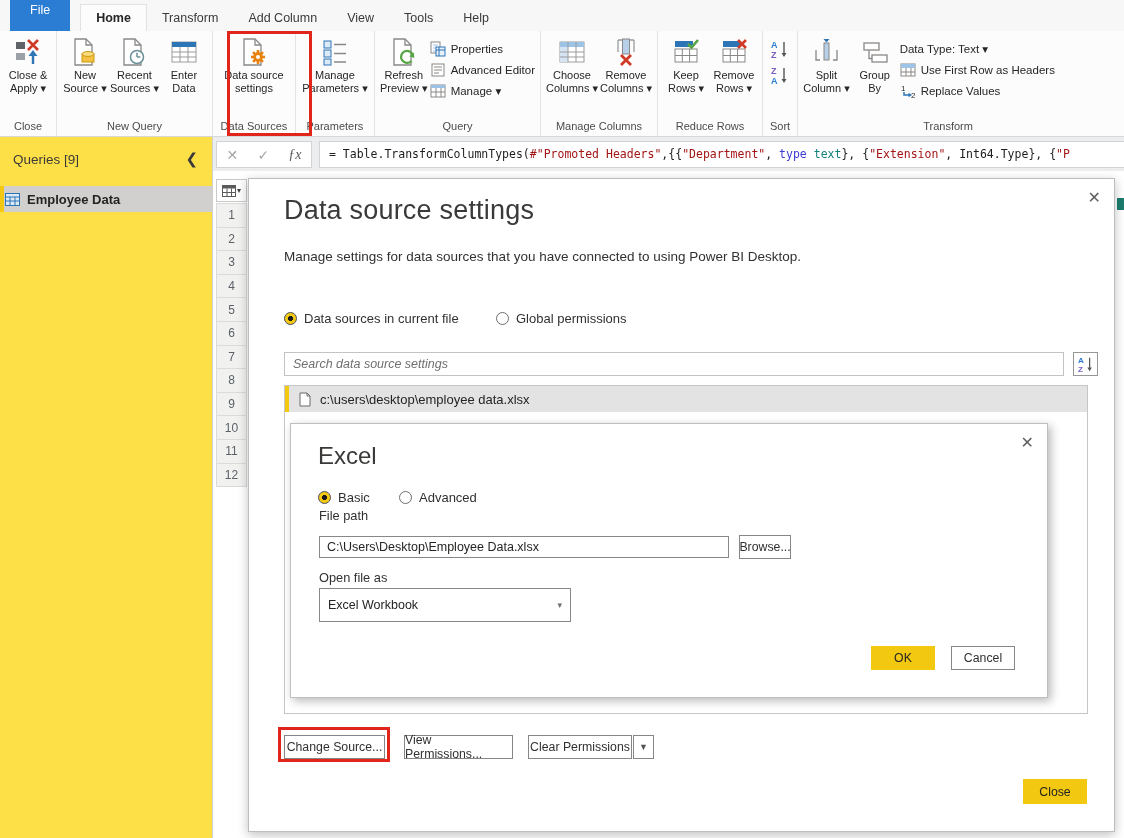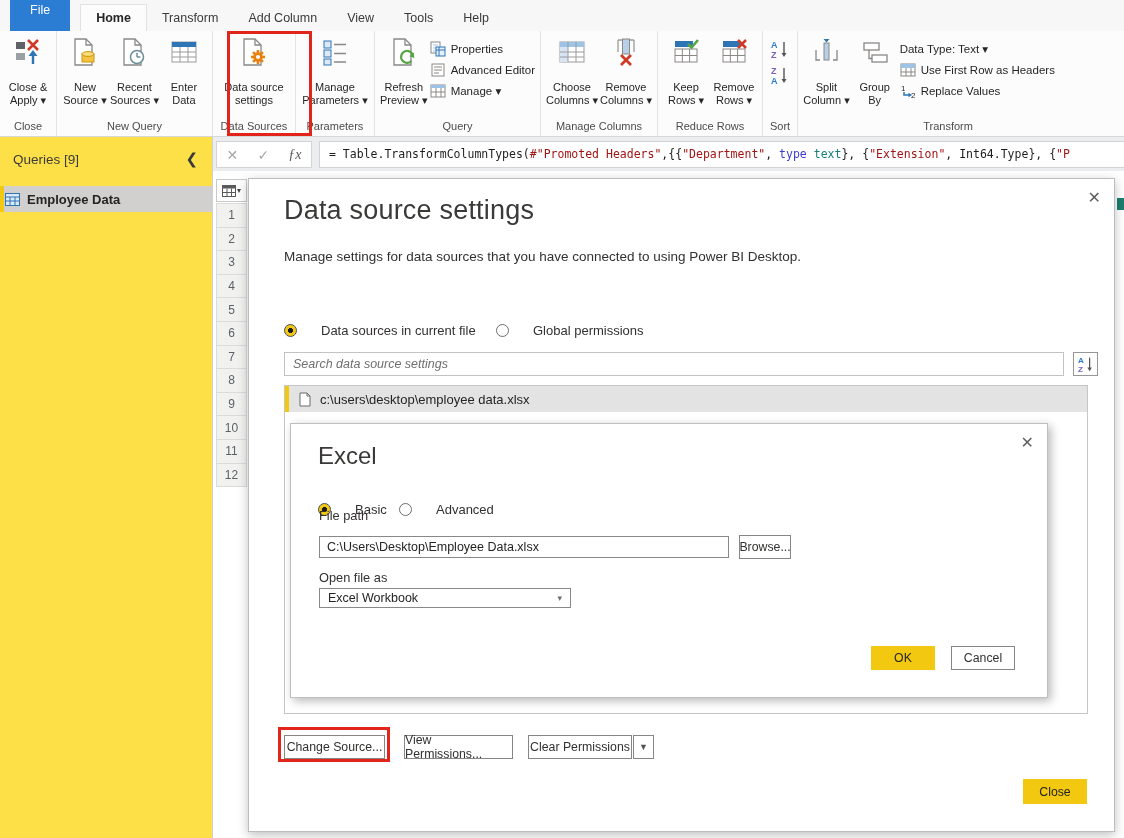--- a/index.html
+++ b/index.html
@@ -13,21 +13,21 @@
     background:#f7f7f7; display:flex; align-items:flex-end; padding-left:10px; }
   .tab { font-size:12.5px; color:#3b3a39; padding:6px 15px; cursor:default; }
   .tab-file { background:#2b7cd3; color:#fff; padding:14px 20px; margin-right:10px; }
   .tab-active { background:#fcfcfc; border:1px solid #e2e2e2; border-bottom:none; font-weight:bold; color:#262626; }
   .ribbon { position:absolute; left:0; top:31px; width:100%; height:106px;
     background:#fcfcfc; border-bottom:1px solid #d7d7d7; display:flex; align-items:stretch; }
   .group { display:flex; flex-direction:column; border-right:1px solid #e4e4e4; padding:3px 5px 0; }
   .group-btns { display:flex; flex:1; align-items:flex-start; gap:2px; }
   .group-label { text-align:center; font-size:11px; color:#4c4c4c; padding:3px 2px 4px; white-space:nowrap; }
   .bigbtn { display:flex; flex-direction:column; align-items:center; padding-top:3px; min-width:46px; cursor:default; }
-  .bigbtn .lbl { font-size:11px; line-height:13px; text-align:center; color:#262626; white-space:pre-line; margin-top:14px; }
+  .bigbtn .lbl { font-size:11px; line-height:13px; text-align:center; color:#262626; white-space:pre-line; margin-top:2px; }
   .menustack { display:flex; flex-direction:column; justify-content:flex-start; padding-top:4px; }
   .menurow { display:flex; align-items:center; gap:5px; height:21px; font-size:11.5px; color:#262626; white-space:nowrap; cursor:default; }
   .sortstack { display:flex; flex-direction:column; gap:4px; padding-top:4px; }
   .sortbtn-r { width:24px; height:22px; display:flex; align-items:center; justify-content:center; }
   
   .formula-row { position:absolute; left:213px; top:137px; width:911px; height:34px; background:#ecedee; }
   .fx-btns { position:absolute; left:3px; top:4px; width:96px; height:27px; background:#fff;
     border:1px solid #d3d3d3; display:flex; align-items:center; justify-content:space-around; }
   .fx-x { color:#a6a6a6; font-size:14px; } .fx-check { color:#a6a6a6; font-size:14px; }
   .fx-fx { color:#5a5a5a; font-size:14px; font-family:"Liberation Serif",serif; font-style:italic; }
@@ -50,21 +50,21 @@
   .rows { position:absolute; left:3px; top:33px; width:31px; }
   .gridrow { height:24.6px; background:#f1f1f0; border:1px solid #dbdbdb; margin-top:-1px;
     font-size:12px; color:#5b6167; display:flex; align-items:center; justify-content:center; }
   .teal-sliver { position:absolute; left:1117px; top:198px; width:7px; height:12px; background:#1d7d6e; }
   
   .dlg1 { position:absolute; left:248px; top:178px; width:867px; height:654px; background:#fff;
     border:1px solid #bdbdbd; box-shadow:0 3px 10px rgba(0,0,0,.25); z-index:10; }
   .dlg-close { position:absolute; top:9px; right:13px; font-size:16px; color:#5f5f5f; cursor:default; }
   .dlg1-title { position:absolute; left:35px; top:16px; font-size:27px; font-weight:300; color:#3b3a39; letter-spacing:.2px; }
   .dlg1-desc { position:absolute; left:35px; top:70px; font-size:13.5px; color:#323130; }
-  .radio-row { position:absolute; display:flex; align-items:center; gap:24px; font-size:13px; color:#323130;margin-top:12px; }
+  .radio-row { position:absolute; display:flex; align-items:center; gap:7px; font-size:13px; color:#323130; }
   .rr1 { left:35px; top:132px; } .rr2 { left:247px; top:132px; }
   .radio { width:13px; height:13px; border-radius:50%; border:1px solid #6e6e6e; background:#fff; flex:0 0 13px; }
   .radio.sel { border-color:#4a4a4a; background:radial-gradient(circle,#1a1a1a 0 2.3px,#f2c811 2.3px 5.4px,#fff 5.4px); }
   .search { position:absolute; left:35px; top:173px; width:780px; height:24px; border:1px solid #c3c3c3;
     font-family:"Liberation Sans",sans-serif; font-size:12.5px; font-style:italic; padding:0 8px; color:#444; }
   .search::placeholder { color:#6f6f6f; font-style:italic; }
   .sort-btn { position:absolute; left:824px; top:173px; width:25px; height:24px; background:#fff;
     border:1px solid #979797; display:flex; align-items:center; justify-content:center; }
   .listbox { position:absolute; left:35px; top:206px; width:804px; height:329px; border:1px solid #c6c6c6; background:#fff; }
   .src-item { display:flex; align-items:center; gap:9px; height:26px; background:#e3e3e3;
@@ -74,21 +74,21 @@
     border:1px solid #bfbfbf; box-shadow:3px 3px 9px rgba(0,0,0,.28); z-index:12; }
   .dlg2-title { position:absolute; left:27px; top:18px; font-size:24px; font-weight:300; color:#3b3a39; }
   .rr3 { left:27px; top:66px; } .rr4 { left:108px; top:66px; }
   .fld-label { position:absolute; font-size:12.8px; color:#323130; }
   .lab-path { left:28px; top:84px; } .lab-open { left:28px; top:146px; }
   .path-input { position:absolute; left:28px; top:112px; width:410px; height:22px; border:1px solid #8a8886;
     font-family:"Liberation Sans",sans-serif; font-size:12.5px; padding:0 7px; color:#252423; }
   .btn { background:#fff; border:1px solid #868686; font-family:"Liberation Sans",sans-serif;
     font-size:12.3px; color:#323130; display:flex; align-items:center; justify-content:center; cursor:default; }
   .browse { position:absolute; left:448px; top:111px; width:52px; height:24px; }
-  .select { position:absolute; left:28px; top:164px; width:252px; height:20px; border:1px solid #8a8886;
+  .select { position:absolute; left:28px; top:164px; width:252px; height:34px; border:1px solid #8a8886;
     display:flex; align-items:center; justify-content:space-between; padding:0 8px; font-size:12.5px; color:#252423; }
   .sel-caret { color:#6e6e6e; font-size:9px; }
   .btn-yellow { background:#f2c811; border:1px solid #f2c811; color:#252423; }
   .ok { position:absolute; left:580px; top:222px; width:64px; height:24px; }
   .cancel { position:absolute; left:660px; top:222px; width:64px; height:24px; }
   
   .chg { position:absolute; left:35px; top:556px; width:101px; height:24px; }
   .edit { position:absolute; left:155px; top:556px; width:109px; height:24px; }
   .clear { position:absolute; left:279px; top:556px; width:104px; height:24px; }
   .clear-caret { position:absolute; left:384px; top:556px; width:21px; height:24px; font-size:9px; color:#555; }

